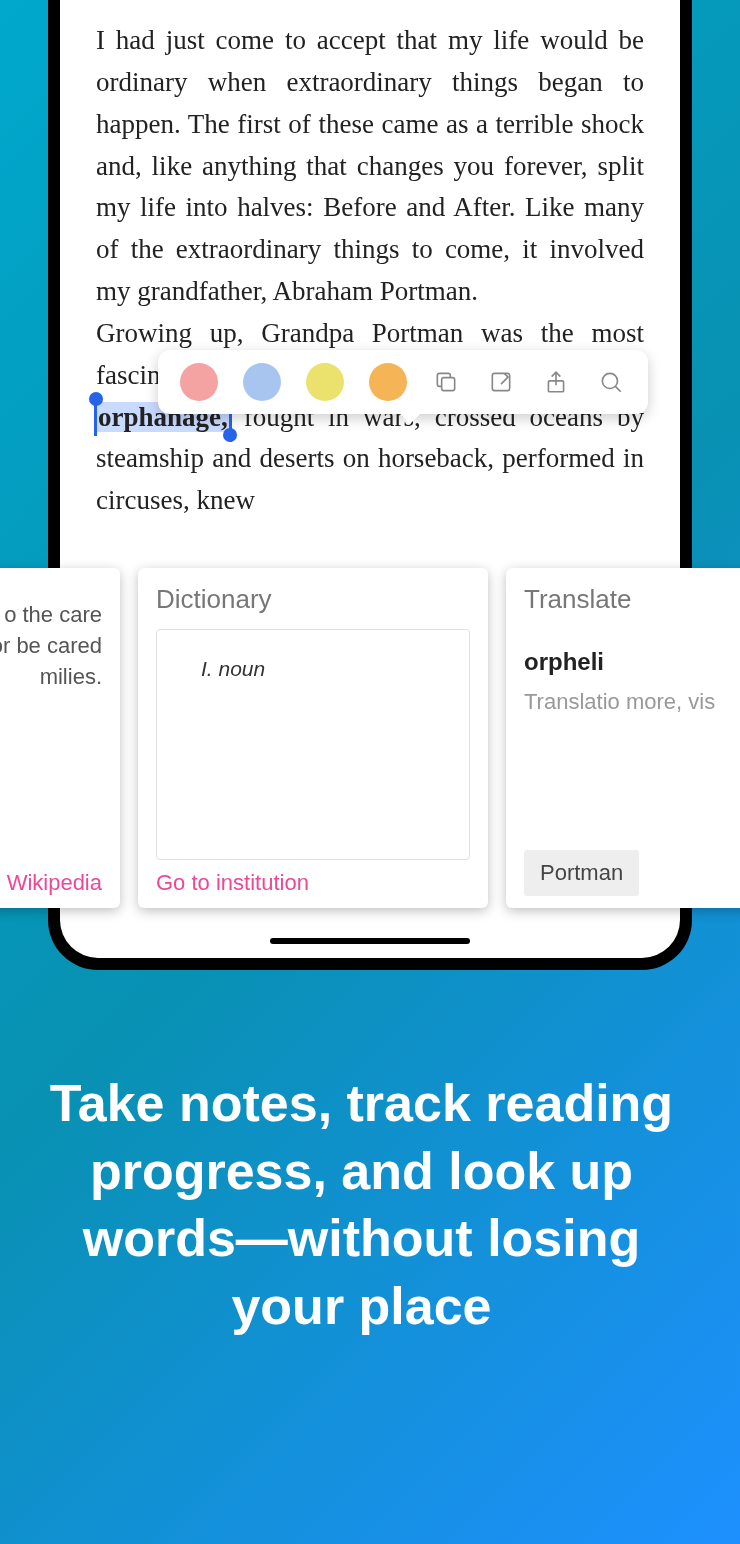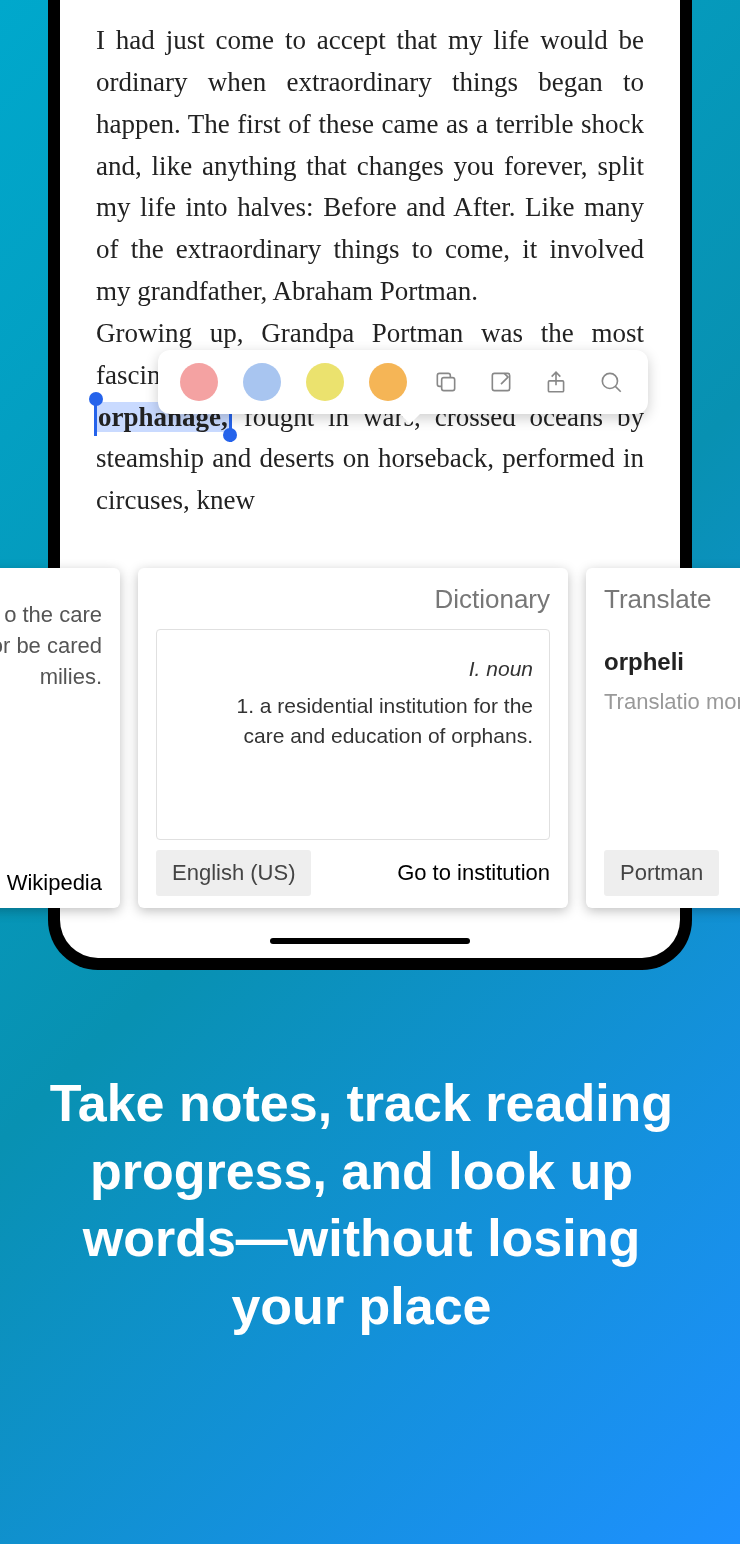--- a/index.html
+++ b/index.html
@@ -115,58 +115,58 @@
   background: #fff;
   border-radius: 6px;
   box-shadow: 0 3px 12px rgba(0,0,0,0.25);
   padding: 16px 18px 0 18px;
   font-family: -apple-system, 'Helvetica Neue', Arial, sans-serif;
   display: flex;
   flex-direction: column;
   height: 340px;
 }
 .card-left { width: 265px; }
-.card-center { width: 430px; text-align: right; }
+.card-center { width: 350px; }
 .card-right { width: 260px; }
 .card-title {
   font-size: 26px;
   color: #777;
   margin-bottom: 14px;
 }
 .card-body {
   border: 1px solid #e0e0e0;
   border-radius: 4px;
   padding: 16px;
   flex: 1;
   overflow: hidden;
   font-size: 22px;
   color: #444;
   line-height: 1.4;
 }
 .dict-word { font-weight: bold; color: #222; font-size: 24px; }
 .dict-pron { color: #555; font-weight: normal; }
-.dict-pos { font-style: italic; margin: 8px 0 8px 21px; color: #333; font-size: 21px;}
+.dict-pos { font-style: italic; margin: 8px 0 8px 28px; color: #333; font-size: 21px;}
 .dict-def { margin-left: 30px; font-size: 21px; color: #333; }
 .card-footer {
   display: flex;
   justify-content: space-between;
   align-items: center;
   padding: 10px 0 12px 0;
   gap: 10px;
 }
 .lang-btn {
   background: #eee;
   padding: 10px 16px;
   border-radius: 3px;
   font-size: 22px;
   color: #444;
   cursor: pointer;
 }
 .link-btn {
-  color: #000000;
+  color: #ec4899;
   font-size: 22px;
   font-weight: 500;
   cursor: pointer;
 }
 .card-left .card-body { font-size: 22px; color: #555; text-align: right; }
 .card-right .card-body { font-size: 22px; color: #888; }
 
 .home-indicator {
   position: absolute;
   bottom: 14px;
@@ -247,27 +247,22 @@
     </div>
   </div>
 
   <div class="card card-center">
     <div class="card-title">Dictionary</div>
     <div class="card-body">
       <div class="dict-pos">
         <span>I.</span>
         <span>noun</span>
       </div>
-      <div class="dict-def">
-        <span>1.</span>
-        <span>a residential institution for the care and education of orphans.</span>
-      </div>
     </div>
     <div class="card-footer">
-      <span class="lang-btn">English (US)</span>
       <span class="link-btn">Go to institution</span>
     </div>
   </div>
 
   <div class="card card-right">
     <div class="card-title">Translate</div>
     <div class="card-body" style="border:none;padding-left:0;">
       <div class="dict-word">orpheli</div>
       <div style="color:#999;margin-top:8px;">Translatio more, vis</div>
     </div>

